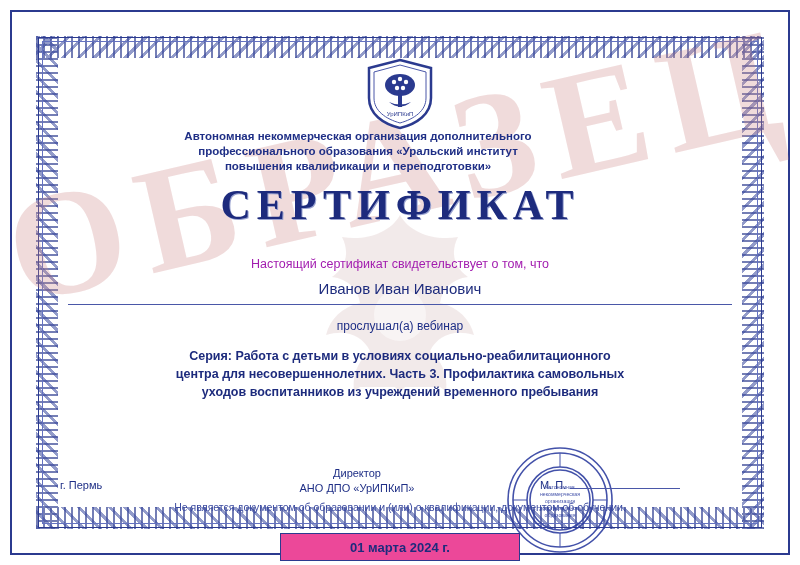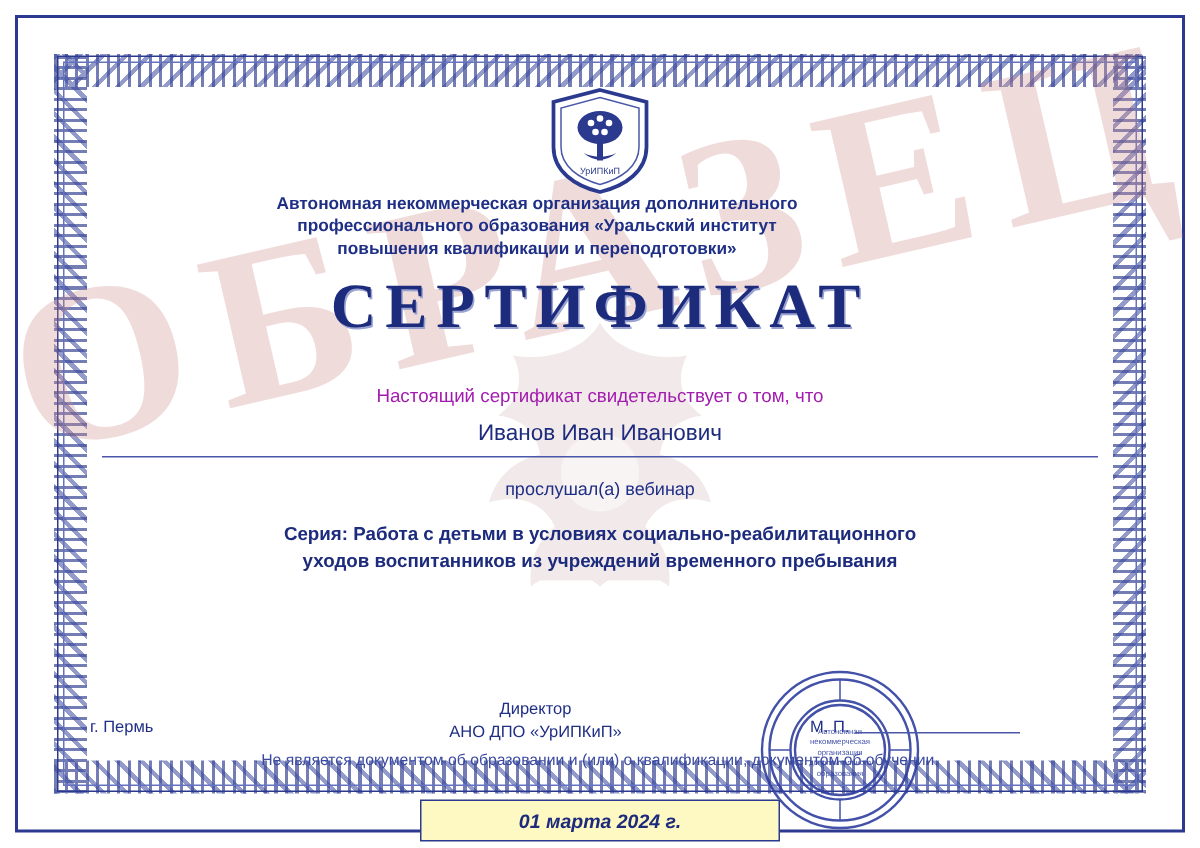--- a/index.html
+++ b/index.html
@@ -220,22 +220,21 @@
 
   .date-box {
     position: absolute;
     left: 238px; top: 492px;
     width: 240px; height: 28px;
     border: 1px solid #2b3a8f;
     box-sizing: border-box;
     display: flex;
     align-items: center;
     justify-content: center;
-    background: #fef9c3;
-    font-style: italic;
+    background: #ec4899;
   }
   .date-box span {
     font-size: 13px;
     font-weight: bold;
     color: #1d2b7d;
   }
 </style>
 </head>
 <body>
 
@@ -289,20 +288,21 @@
 
     <div class="subtitle">Настоящий сертификат свидетельствует о том, что</div>
 
     <div class="name">Иванов Иван Иванович</div>
     <div class="name-rule"></div>
 
     <div class="action">прослушал(а) вебинар</div>
 
     <div class="course">
       <div>Серия: Работа с детьми в условиях социально-реабилитационного</div>
+      <div>центра для несовершеннолетних. Часть 3. Профилактика самовольных</div>
       <div>уходов воспитанников из учреждений временного пребывания</div>
     </div>
 
     <svg class="stamp" viewBox="0 0 110 110">
       <g fill="none" stroke="#2f3fa0" stroke-width="1.6">
         <circle cx="55" cy="55" r="52"></circle>
         <circle cx="55" cy="55" r="47"></circle>
         <circle cx="55" cy="55" r="33"></circle>
         <circle cx="55" cy="55" r="30"></circle>
       </g>

